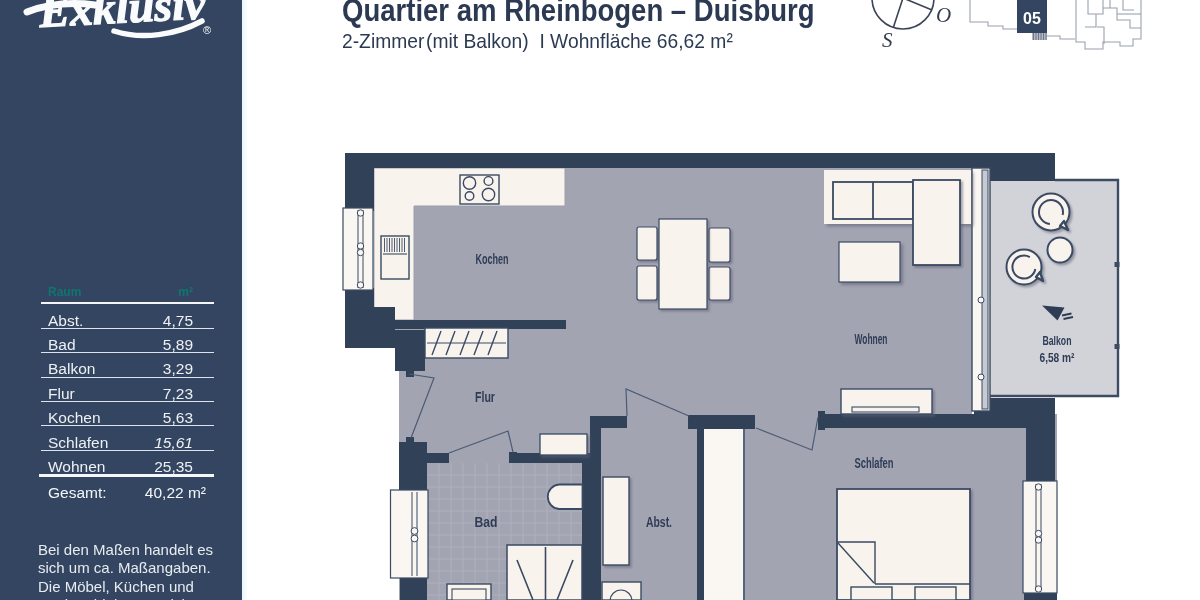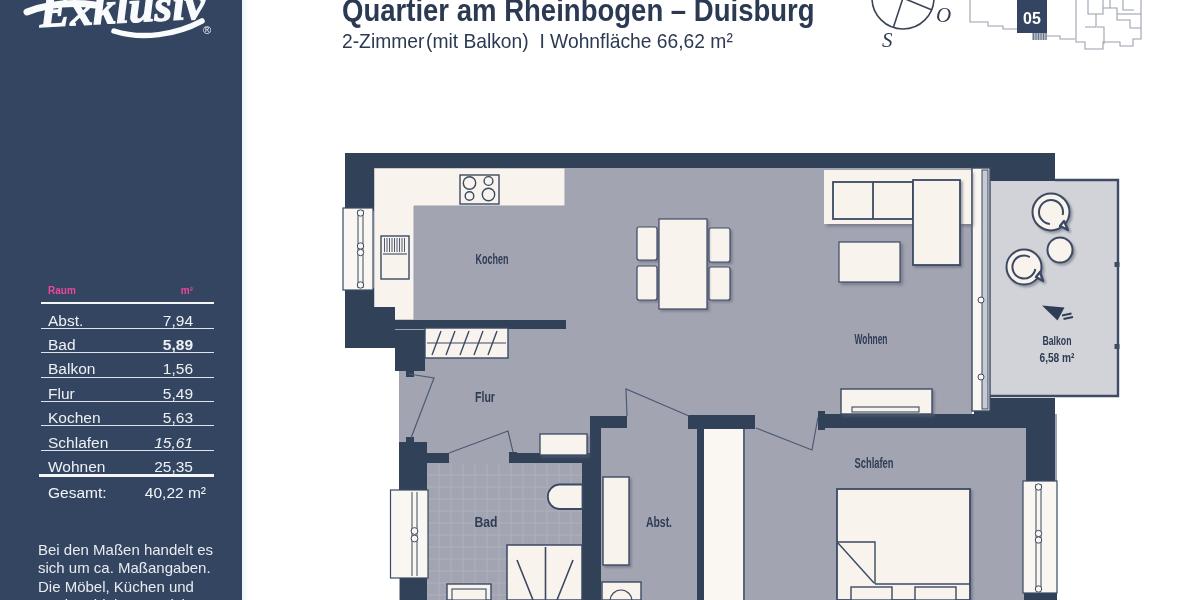--- a/index.html
+++ b/index.html
@@ -17,42 +17,42 @@
 
   <svg class="abs" style="left:0;top:0;" width="242" height="70" viewBox="0 0 242 70">
     <g fill="none" stroke="#fafbfc" stroke-linecap="round">
       <path d="M27,12 C48,4 72,2 95,5" stroke-width="7"></path>
       <text x="40" y="27" font-family="Liberation Serif" font-style="italic" font-weight="bold" font-size="45" fill="#fafbfc" stroke="#fafbfc" stroke-width="1.2" textLength="166" lengthAdjust="spacingAndGlyphs" transform="rotate(-3 40 27)">Exklusiv</text>
       <path d="M114,31 C142,40 176,35 202,21" stroke-width="5.5"></path>
       <text x="203" y="34" font-size="11" fill="#fafbfc" stroke="none">®</text>
     </g>
   </svg>
 
-  <div class="abs" style="left:48px;top:285px;width:145px;color:#ec4899;font-size:10px;font-weight:bold;">
+  <div class="abs" style="left:48px;top:285px;width:145px;color:#0f766e;font-size:12px;font-weight:bold;">
     <span style="float:left;">Raum</span>
       <span style="float:right;margin-left:40px;">m²</span>
   </div>
   <div class="abs" style="left:41px;top:302px;width:173px;height:2px;background:#f4f6f8;"></div>
 
   <div class="abs" style="left:48px;top:308.5px;width:145px;color:#eef1f4;font-size:15.5px;line-height:24.4px;">
     <div>
         <span style="float:left;">Abst.</span>
-        <span style="float:right;">7,94</span>
+        <span style="float:right;">4,75</span>
       </div>
     <div style="clear:both;">
         <span style="float:left;">Bad</span>
-        <span style="float:right;font-weight:bold;">5,89</span>
+        <span style="float:right;">5,89</span>
       </div>
     <div style="clear:both;">
         <span style="float:left;">Balkon</span>
-        <span style="float:right;">1,56</span>
+        <span style="float:right;">3,29</span>
       </div>
     <div style="clear:both;">
         <span style="float:left;">Flur</span>
-        <span style="float:right;">5,49</span>
+        <span style="float:right;">7,23</span>
       </div>
     <div style="clear:both;">
         <span style="float:left;">Kochen</span>
         <span style="float:right;">5,63</span>
       </div>
     <div style="clear:both;">
         <span style="float:left;">Schlafen</span>
         <span style="float:right;font-style:italic;">15,61</span>
       </div>
     <div style="clear:both;">

